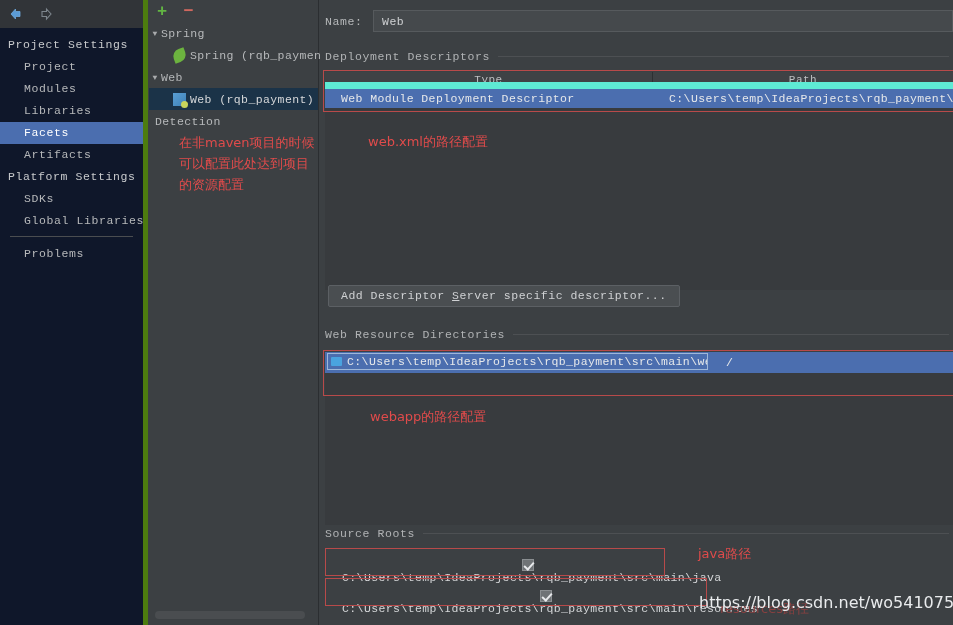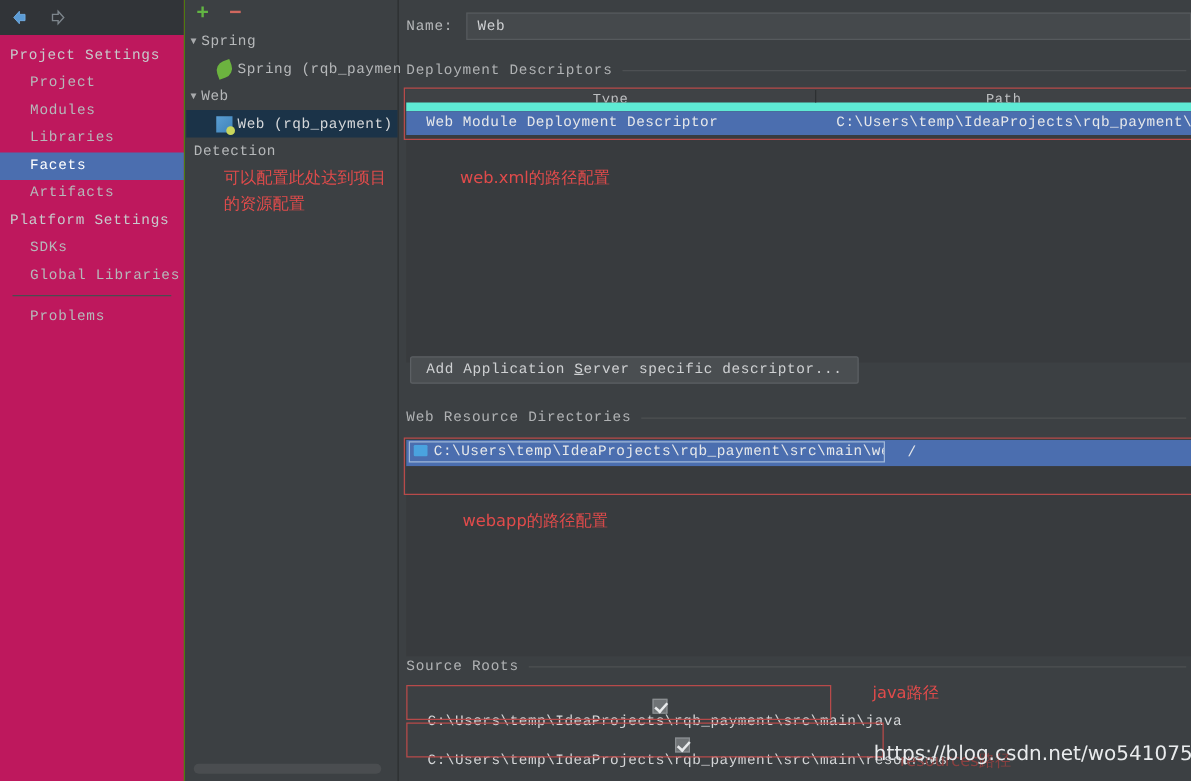--- a/index.html
+++ b/index.html
@@ -8,22 +8,22 @@
     background: #3c4043;
     font-family: "Liberation Mono", "DejaVu Sans Mono", monospace;
     overflow: hidden;
   }
   body { position: relative; }
 
   
   #sidebar {
     position: absolute; left: 0; top: 0;
     width: 148px; height: 625px;
-    background: #be185d;
-    border-right: 1px solid #4d7c0f;
+    background: #0f172a;
+    border-right: 5px solid #4d7c0f;
   }
   #nav-bar {
     height: 28px; display: flex; align-items: center;
     padding-left: 6px; gap: 14px;
     background: #313438;
   }
   .nav-arrow { width: 18px; height: 18px; display: block; }
   .sidebar-list { padding-top: 6px; }
   .sb-item {
     height: 22px; line-height: 22px;
@@ -286,20 +286,21 @@
     <span class="leaf-indent"></span>
     <span class="leaf-ico ico-web"></span>
     <span>Web (rqb_payment)</span>
   </div>
 
   <div class="tree-row" id="detect-row">
     <span>Detection</span>
   </div>
 
   <div id="anno-left">
+    <div>在非maven项目的时候</div>
     <div>可以配置此处达到项目</div>
     <div>的资源配置</div>
   </div>
 
   <div id="tree-scroll"></div>
 </div>
 
 <div id="main">
 
   <div id="name-row">
@@ -321,21 +322,21 @@
       <div class="td" style="width:328px;">Web Module Deployment Descriptor</div>
       <div class="td" style="width:300px;">C:\Users\temp\IdeaProjects\rqb_payment\src\main\web</div>
     </div>
     <div class="tbl-body-bg" style="height:182px;"></div>
   </div>
 
   <div class="red-box" style="left:3px; top:70px; width:632px; height:42px;"></div>
 
   <div class="anno-red" style="left:48px; top:133px;">web.xml的路径配置</div>
 
-  <div id="add-desc-btn"><span>Add Application </span><u>S</u><span>erver specific descriptor...</span></div>
+  <div id="add-desc-btn"><span>Add Descriptor </span><u>S</u><span>erver specific descriptor...</span></div>
 
   <div class="group-title" style="left:5px; top:328px; width:624px;">
     <span>Web Resource Directories</span>
     <span class="rule"></span>
   </div>
 
   <div class="tbl" style="left:5px; top:352px; width:628px;">
     <div class="tbl-row sel" style="height:21px;">
       <div class="td" style="width:385px; padding-left:0;">
         <div class="wrd-cell-inner">

